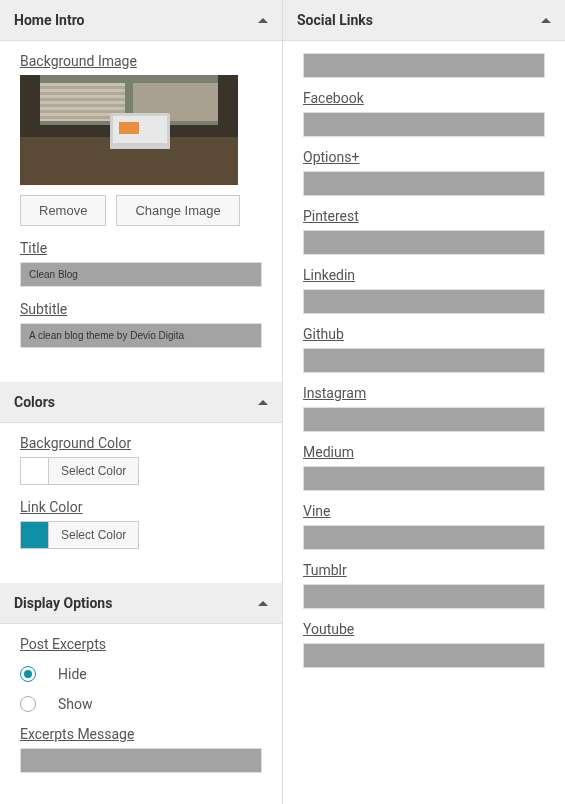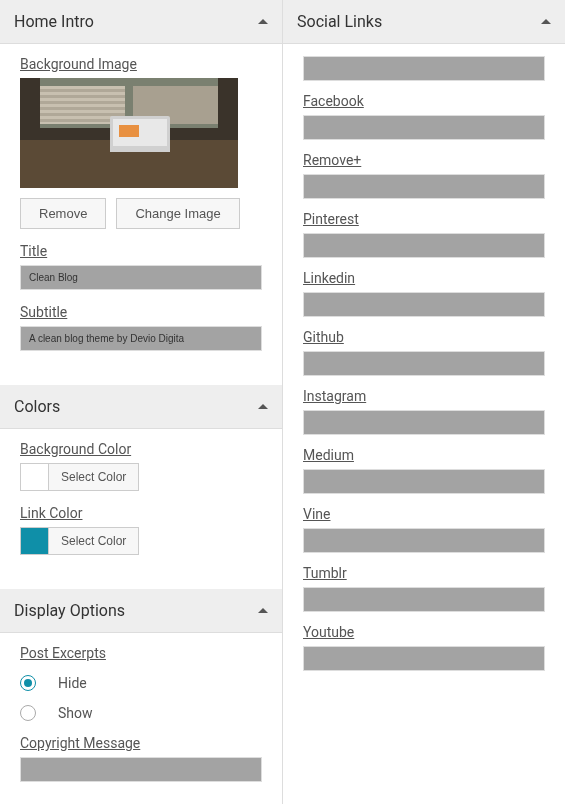--- a/index.html
+++ b/index.html
@@ -1,21 +1,21 @@
 <!DOCTYPE html>
 <html><head>
 <meta charset="utf-8">
 <style>
 * { box-sizing: border-box; margin: 0; padding: 0; }
 body { font-family: -apple-system, BlinkMacSystemFont, "Segoe UI", Roboto, sans-serif; font-size: 14px; color: #555; background: #fff; }
 .wrapper { display: flex; width: 565px; }
 .col { flex: 1; border-right: 1px solid #ddd; }
 .col:last-child { border-right: none; }
 .section-header { background: #eee; padding: 12px 14px; border-bottom: 1px solid #ddd; display: flex; justify-content: space-between; align-items: center; cursor: pointer; }
-.section-header .title { font-weight: 400; color: #333; font-size: 16px; }
+.section-header .title { font-weight: 700; color: #333; font-size: 14px; }
 .chevron { width: 0; height: 0; border-left: 5px solid transparent; border-right: 5px solid transparent; border-bottom: 5px solid #555; }
 .section-body { padding: 12px 20px 20px 20px; }
 .field-group { margin-bottom: 14px; }
 .field-label { display: block; margin-bottom: 6px; color: #555; font-size: 14px; text-decoration: underline; }
 input[type="text"] { width: 100%; padding: 6px 8px; border: 1px solid #ddd; background: #a3a3a3; font-size: 10px; color: #333; }
 .img-preview { width: 218px; height: 110px; background: #3a332a; position: relative; overflow: hidden; margin-bottom: 10px; }
 .desk { position: absolute; bottom: 0; left: 0; right: 0; height: 48px; background: #5b4a36; }
 .window { position: absolute; top: 0; left: 20px; right: 20px; height: 50px; background: #7a8070; }
 .blind-l { position: absolute; left: 20px; top: 8px; width: 85px; height: 38px; background: repeating-linear-gradient(#c8c0b0 0 3px, #b0a898 3px 6px); }
 .blind-r { position: absolute; right: 20px; top: 8px; width: 85px; height: 38px; background: #a8a090; }
@@ -106,36 +106,36 @@
       </div>
       <div class="radio-row">
         <input type="radio" class="radio" name="excerpts" checked="" style="">
         <span>Hide</span>
       </div>
       <div class="radio-row">
         <input type="radio" class="radio" name="excerpts" style="">
         <span>Show</span>
       </div>
       <div class="field-group">
-        <label class="field-label">Copyright Message</label>
+        <label class="field-label">Excerpts Message</label>
         <input type="text" class="narrow-input" value="" style="">
       </div>
     </div>
   </div>
 
   <div class="col">
 
     <div class="section-header">
       <span class="title">Social Links</span>
       <span class="chevron"></span>
     </div>
     <div class="section-body social-body">
       <div class="field-group"><input type="text" value="" style=""></div>
       <div class="field-group"><label class="field-label">Facebook</label><input type="text" value="" style=""></div>
-      <div class="field-group"><label class="field-label">Remove+</label><input type="text" value="" style=""></div>
+      <div class="field-group"><label class="field-label">Options+</label><input type="text" value="" style=""></div>
       <div class="field-group"><label class="field-label">Pinterest</label><input type="text" value="" style=""></div>
       <div class="field-group"><label class="field-label">Linkedin</label><input type="text" value="" style=""></div>
       <div class="field-group"><label class="field-label">Github</label><input type="text" value="" style=""></div>
       <div class="field-group"><label class="field-label">Instagram</label><input type="text" value="" style=""></div>
       <div class="field-group"><label class="field-label">Medium</label><input type="text" value="" style=""></div>
       <div class="field-group"><label class="field-label">Vine</label><input type="text" value="" style=""></div>
       <div class="field-group"><label class="field-label">Tumblr</label><input type="text" value="" style=""></div>
       <div class="field-group"><label class="field-label">Youtube</label><input type="text" value="" style=""></div>
     </div>
   </div>

